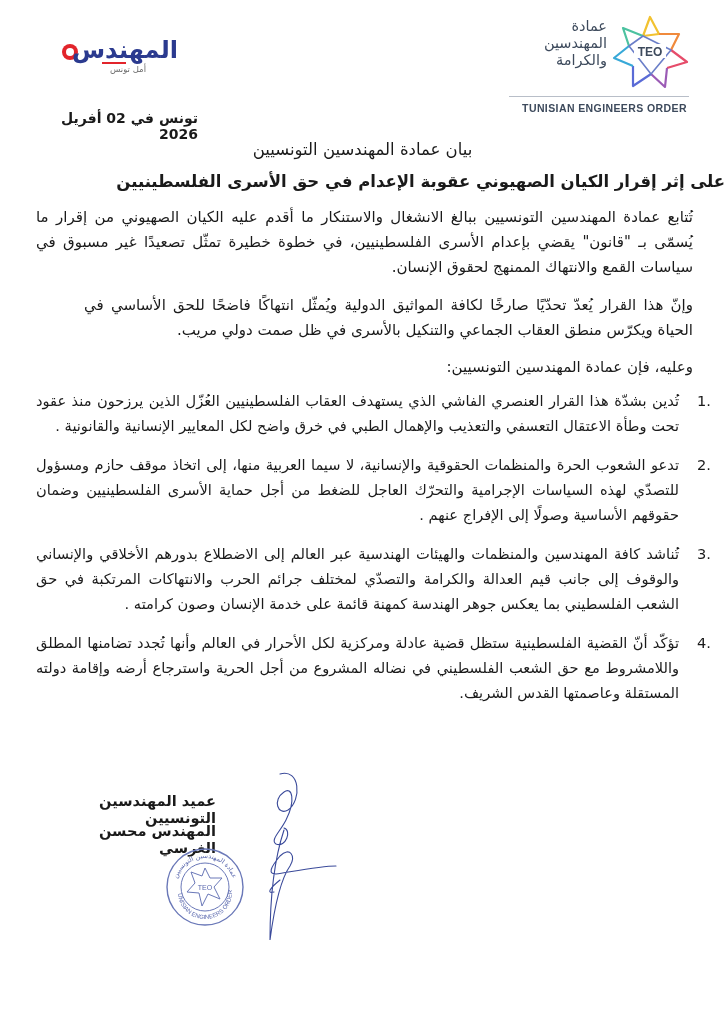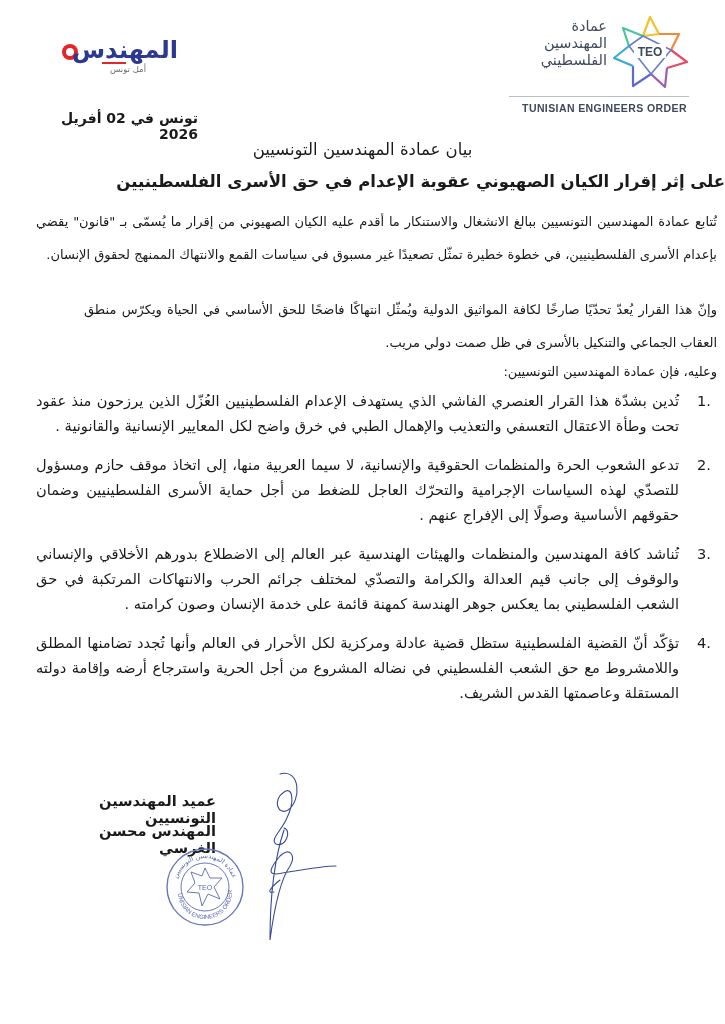--- a/index.html
+++ b/index.html
@@ -53,22 +53,22 @@
     }
     .title1 {
       position: absolute; left: 0; right: 0; top: 140px; text-align: center; direction: rtl;
       font-weight: normal; font-size: 16.5px;
     }
     .title2 {
       position: absolute; left: 0; right: 0; top: 172px; text-align: right; direction: rtl;
       font-weight: bold; font-size: 16.5px;
     }
     .para {
-      position: absolute; left: 36px; right: 8px; direction: rtl; text-align: justify;
-      text-align-last: right; font-size: 13px; line-height: 33px;
+      position: absolute; left: 36px; right: 32px; direction: rtl; text-align: justify;
+      text-align-last: right; font-size: 15px; line-height: 25px;
     }
     .p1 { top: 205px; }
     .p2 { top: 293px; margin-left: 48px; }
     .lead { top: 355px; }
 
     .list { position: absolute; left: 36px; right: 46px; top: 388px; direction: rtl; }
     .item { position: relative; padding-right: 0; font-size: 14.6px; line-height: 25px; text-align: justify; text-align-last: right; }
     .item .num {
       position: absolute; right: -32px; top: 0; direction: ltr; width: 28px; text-align: right;
     }
@@ -89,21 +89,21 @@
   </style>
 </head>
 <body>
 
 <div class="page">
 
   <div class="teo-logo">
     <div class="teo-ar">
       <div>عمادة</div>
       <div>المهندسين</div>
-      <div>الفلسطيني</div>
+      <div>والكرامة</div>
     </div>
     <svg class="teo-star" viewBox="0 0 82 76">
       <g fill="none" stroke-width="2.2" stroke-linejoin="round">
         <path d="M41 3 L50 20 L34 22 Z" stroke="#f2c230"></path>
         <path d="M50 20 L70 20 L62 36" stroke="#f08a3c"></path>
         <path d="M62 36 L78 48 L58 54" stroke="#e64c6a"></path>
         <path d="M58 54 L56 73 L42 60" stroke="#9b5bb5"></path>
         <path d="M42 60 L24 72 L24 52" stroke="#5a6bd6"></path>
         <path d="M24 52 L5 44 L20 32" stroke="#38a9d8"></path>
         <path d="M20 32 L14 14 L34 22" stroke="#4cc2a0"></path>
@@ -128,21 +128,21 @@
   <div class="title1">بيان عمادة المهندسين التونسيين</div>
   <div class="title2">على إثر إقرار الكيان الصهيوني عقوبة الإعدام في حق الأسرى الفلسطينيين</div>
 
   <div class="para p1">تُتابع عمادة المهندسين التونسيين ببالغ الانشغال والاستنكار ما أقدم عليه الكيان الصهيوني من إقرار ما يُسمّى بـ "قانون" يقضي بإعدام الأسرى الفلسطينيين، في خطوة خطيرة تمثّل تصعيدًا غير مسبوق في سياسات القمع والانتهاك الممنهج لحقوق الإنسان.</div>
   <div class="para p2">وإنّ هذا القرار يُعدّ تحدّيًا صارخًا لكافة المواثيق الدولية ويُمثّل انتهاكًا فاضحًا للحق الأساسي في الحياة ويكرّس منطق العقاب الجماعي والتنكيل بالأسرى في ظل صمت دولي مريب.</div>
   <div class="para lead">وعليه، فإن عمادة المهندسين التونسيين:</div>
 
   <div class="list">
     <div class="item item1">
       <span class="num">1.</span>
-      <span>تُدين بشدّة هذا القرار العنصري الفاشي الذي يستهدف الإعدام الفلسطينيين العُزّل الذين يرزحون منذ عقود تحت وطأة الاعتقال التعسفي والتعذيب والإهمال الطبي في خرق واضح لكل المعايير الإنسانية والقانونية .</span>
+      <span>تُدين بشدّة هذا القرار العنصري الفاشي الذي يستهدف العقاب الفلسطينيين العُزّل الذين يرزحون منذ عقود تحت وطأة الاعتقال التعسفي والتعذيب والإهمال الطبي في خرق واضح لكل المعايير الإنسانية والقانونية .</span>
     </div>
     <div class="item item2">
       <span class="num">2.</span>
       <span>تدعو الشعوب الحرة والمنظمات الحقوقية والإنسانية، لا سيما العربية منها، إلى اتخاذ موقف حازم ومسؤول للتصدّي لهذه السياسات الإجرامية والتحرّك العاجل للضغط من أجل حماية الأسرى الفلسطينيين وضمان حقوقهم الأساسية وصولًا إلى الإفراج عنهم .</span>
     </div>
     <div class="item item3">
       <span class="num">3.</span>
       <span>تُناشد كافة المهندسين والمنظمات والهيئات الهندسية عبر العالم إلى الاضطلاع بدورهم الأخلاقي والإنساني والوقوف إلى جانب قيم العدالة والكرامة والتصدّي لمختلف جرائم الحرب والانتهاكات المرتكبة في حق الشعب الفلسطيني بما يعكس جوهر الهندسة كمهنة قائمة على خدمة الإنسان وصون كرامته .</span>
     </div>
     <div class="item item4">

